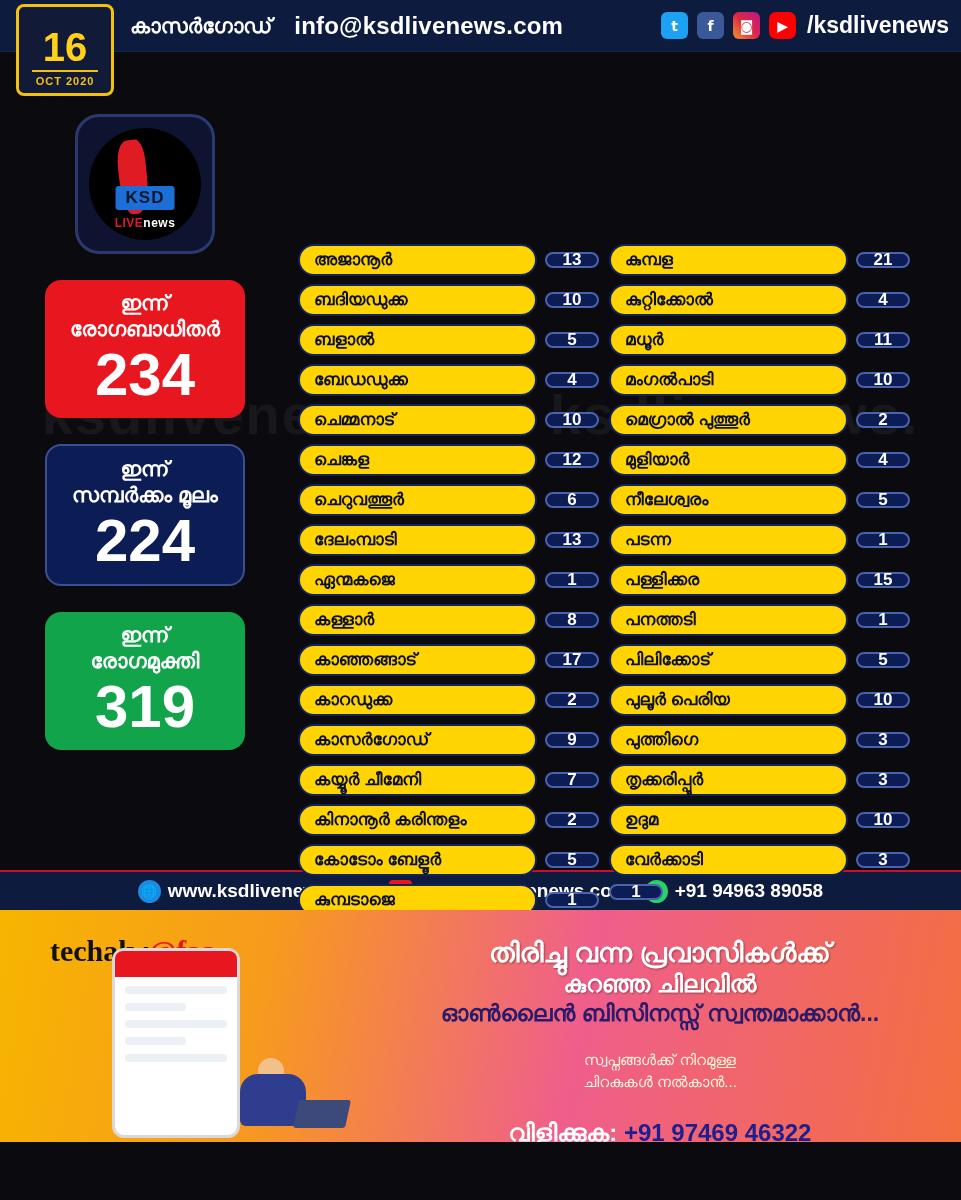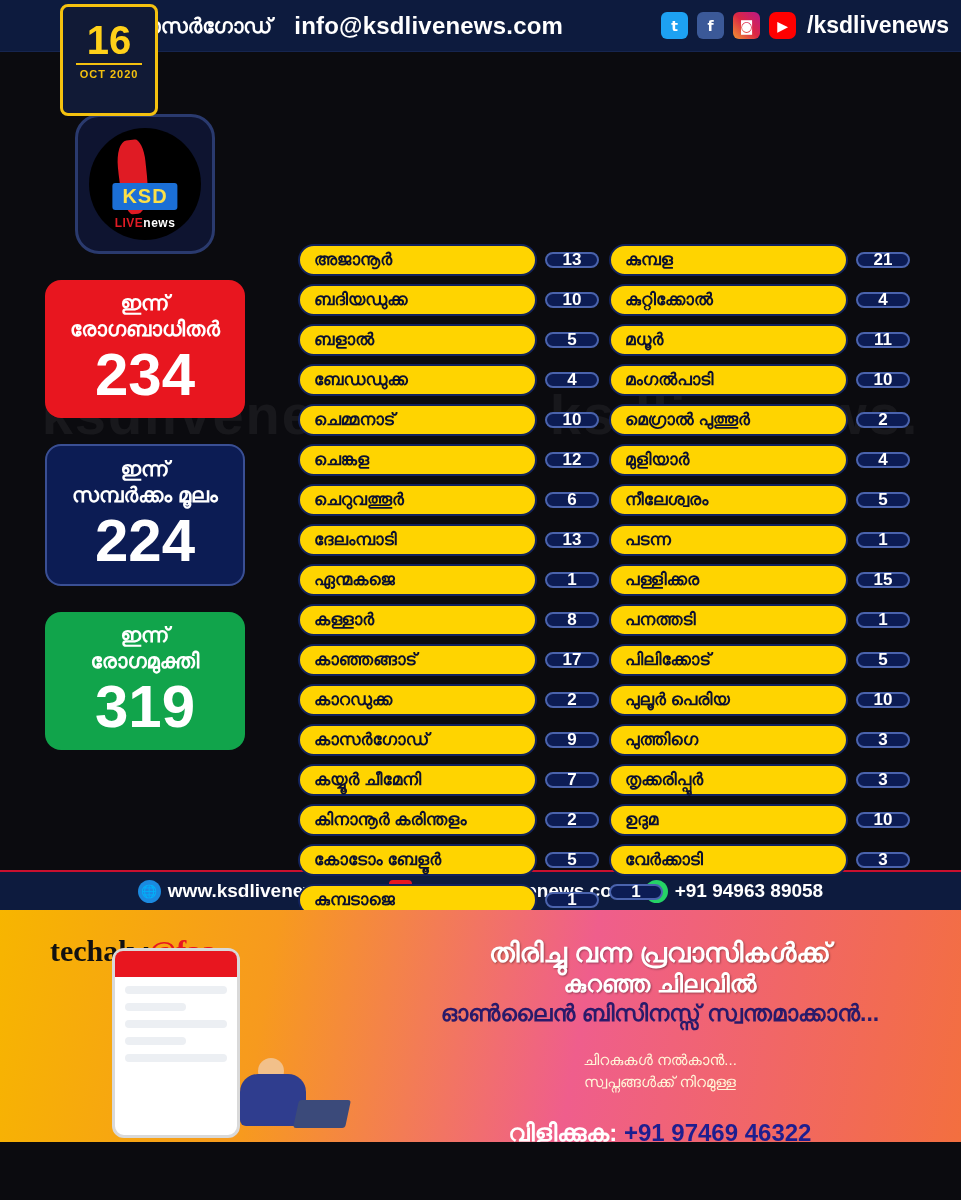--- a/index.html
+++ b/index.html
@@ -19,29 +19,28 @@
     display: flex;
     align-items: center;
     position: relative;
     border-bottom: 1px solid #16254f;
   }
   .date-badge {
     position: absolute;
     left: 16px;
     top: 4px;
     width: 98px;
-    height: 112px;
+    height: 92px;
     background: #111a36;
     border: 3px solid #f4c10f;
     border-radius: 8px;
     color: #f4c10f;
     text-align: center;
     z-index: 5;
-    padding-top: 12px;
-    margin-left: 44px;
+    padding-top: 19px;
   }
   .date-badge .dd { font-size: 40px; font-weight: bold; line-height: 42px; color:#ffd11a; }
   .date-badge .line { width: 72%; height: 2px; background: #f4c10f; margin: 2px auto 3px; }
   .date-badge .mm { font-size: 11px; letter-spacing: 1px; font-weight: bold; }
 
   .hdr-ml {
     margin-left: 130px;
     color: #ffffff;
     font-size: 21px;
     font-weight: bold;
@@ -120,22 +119,22 @@
     width: 28px; height: 74px;
     background: #e01b24;
     border-radius: 40% 30% 45% 35% / 35% 30% 50% 55%;
     transform: rotate(-6deg);
   }
   .ksd-tag {
     position: absolute;
     bottom: 30px; left: 50%;
     transform: translateX(-50%);
     background: #1b6fd6;
-    color: #fde047;
-    font-size: 20px;
+    color: #0f172a;
+    font-size: 17px;
     font-weight: bold;
     padding: 2px 10px;
     border-radius: 3px;
     letter-spacing: 1px;
   }
   .live-tag {
     position: absolute;
     bottom: 10px; left: 50%;
     transform: translateX(-50%);
     color: #fff;
@@ -527,21 +526,21 @@
   </div>
   <div class="person-head"></div>
   <div class="person-body"></div>
   <div class="laptop"></div>
 
   <div class="ad-text">
     <div class="l1">തിരിച്ചു വന്ന പ്രവാസികൾക്ക്</div>
     <div class="l2">കുറഞ്ഞ ചിലവിൽ</div>
     <div class="l3">ഓൺലൈൻ ബിസിനസ്സ് സ്വന്തമാക്കാൻ...</div>
     <div class="ad-sub">
+      <div>സ്വപ്നങ്ങൾക്ക് നിറമുള്ള</div>
       <div>ചിറകുകൾ നൽകാൻ...</div>
-      <div>സ്വപ്നങ്ങൾക്ക് നിറമുള്ള</div>
     </div>
     <div class="ad-call">
       <span>വിളിക്കുക:</span>
       <span class="num">+91 97469 46322</span>
     </div>
   </div>
 </div>
 
 </body></html>

